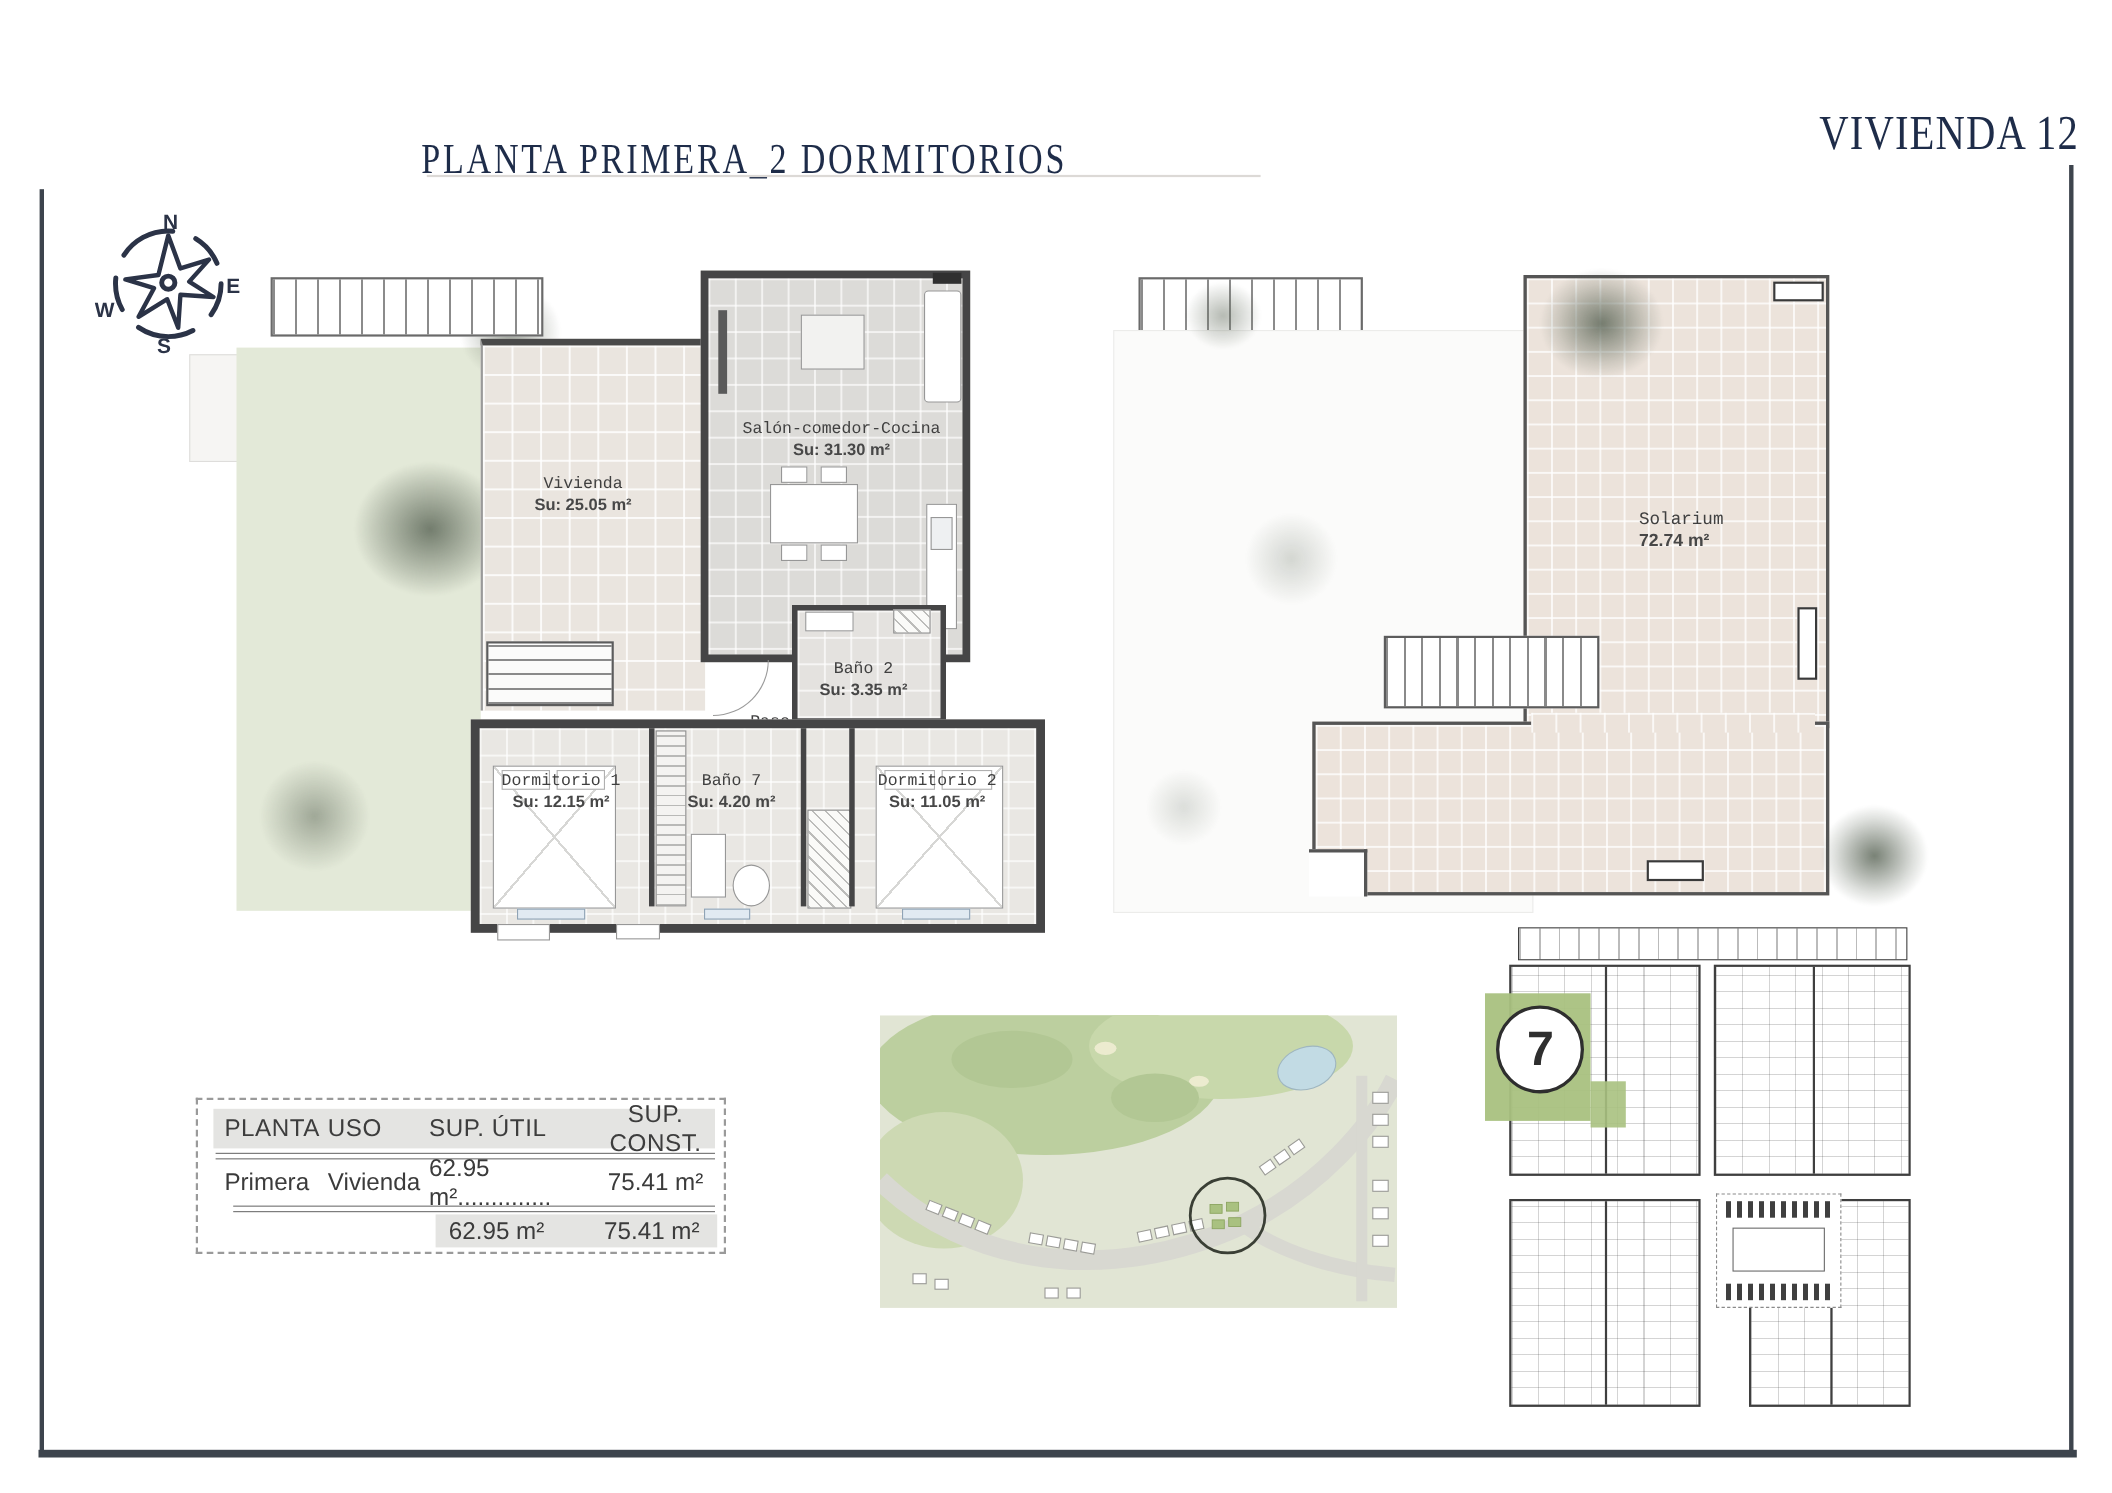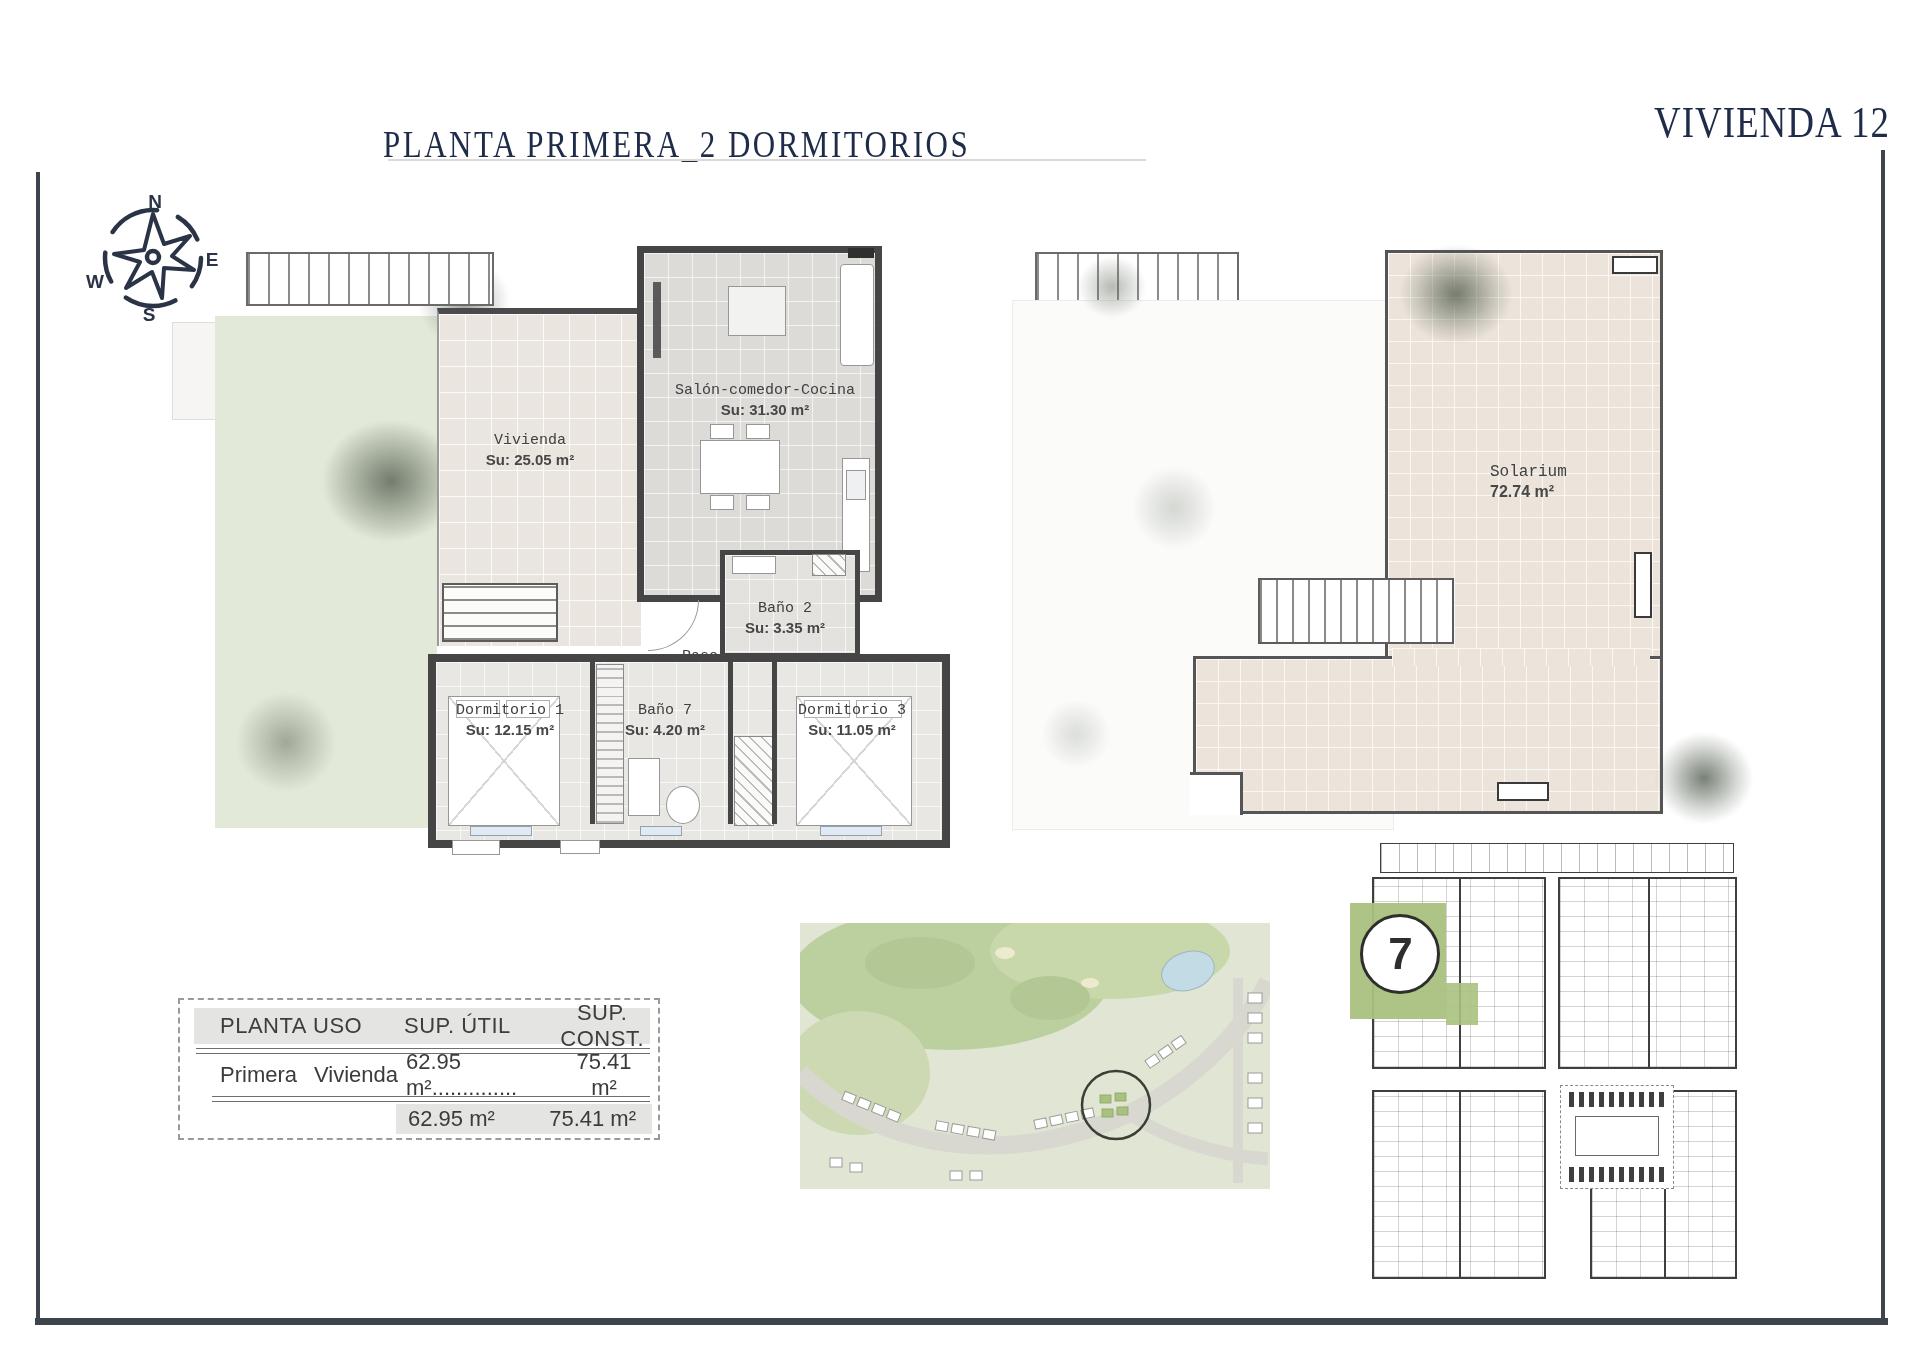--- a/index.html
+++ b/index.html
@@ -49,21 +49,21 @@
   .doorarc{position:absolute;border:1.5px solid #9a9a9a;border-left:none;border-top:none;border-radius:0 0 100% 0;}
   .closet{background:#f4f3f1;border:1.5px solid #8a8a8a;background-image:
      repeating-linear-gradient(0deg,#b9b9b7 0 1.5px,transparent 1.5px 9px);}
   .hatch45{background:#fafaf8;border:1.5px solid #8a8a8a;background-image:
      repeating-linear-gradient(45deg,#bcbcba 0 1.5px,transparent 1.5px 8px);}
 
   
   .atable{position:absolute;left:178px;top:998px;width:478px;height:138px;border:2px dashed #9a9a9a;background:#fff;}
   .atable .hdr{position:absolute;left:14px;top:8px;right:8px;height:36px;background:#e4e4e2;
      display:flex;align-items:center;font-size:22px;color:#3d3d3d;letter-spacing:.5px;}
-  .atable .c1{width:104px;padding-left:10px;box-sizing:border-box;margin-left:16px;}
+  .atable .c1{width:104px;padding-left:10px;box-sizing:border-box;}
   .atable .c2{width:92px;}
   .atable .c3{width:158px;}
   .atable .c4{flex:1;text-align:center;padding-right:6px;}
   .dblrule{position:absolute;height:4px;border-top:1.5px solid #6f6f6f;border-bottom:1.5px solid #6f6f6f;background:#fff;}
   .atable .row{position:absolute;left:14px;top:58px;right:8px;height:34px;display:flex;align-items:center;
      font-size:22px;color:#3b3b3b;}
   .atable .totals{position:absolute;left:216px;top:104px;right:6px;height:30px;background:#e4e4e2;
      display:flex;align-items:center;justify-content:space-between;font-size:22px;color:#3b3b3b;
      padding:0 16px 0 12px;box-sizing:border-box;}
 
@@ -188,21 +188,21 @@
 
     <div class="room-label" style="left:430px;top:702px;width:160px;">
       <div class="rl-name">Dormitorio 1</div>
       <div class="rl-area">Su: 12.15 m²</div>
     </div>
     <div class="room-label" style="left:600px;top:702px;width:130px;">
       <div class="rl-name">Baño 7</div>
       <div class="rl-area">Su: 4.20 m²</div>
     </div>
     <div class="room-label" style="left:772px;top:702px;width:160px;">
-      <div class="rl-name">Dormitorio 3</div>
+      <div class="rl-name">Dormitorio 2</div>
       <div class="rl-area">Su: 11.05 m²</div>
     </div>
   </div>
 
   <div class="abs" style="left:0;top:0;">
     <div class="abs pergola" style="left:1035px;top:252px;width:200px;height:48px;"></div>
     <div class="abs" style="left:1012px;top:300px;width:380px;height:528px;background:#fbfbfa;border:1px solid #ececea;"></div>
     <div class="abs treeblob" style="left:1118px;top:452px;width:112px;height:112px;background:radial-gradient(closest-side,rgba(110,120,105,.28),transparent 75%);"></div>
     <div class="abs treeblob" style="left:1030px;top:688px;width:92px;height:92px;background:radial-gradient(closest-side,rgba(110,120,105,.22),transparent 75%);"></div>
     <div class="abs treeblob" style="left:1066px;top:246px;width:92px;height:82px;background:radial-gradient(closest-side,rgba(92,102,86,.45),transparent 75%);"></div>

